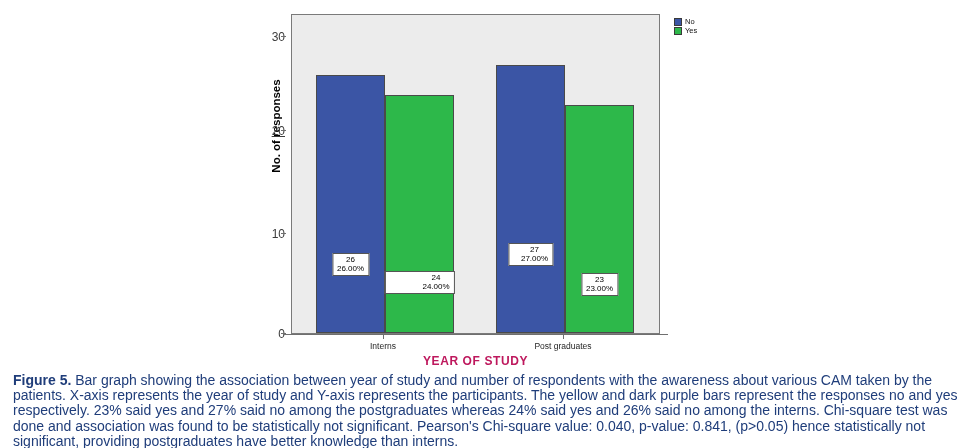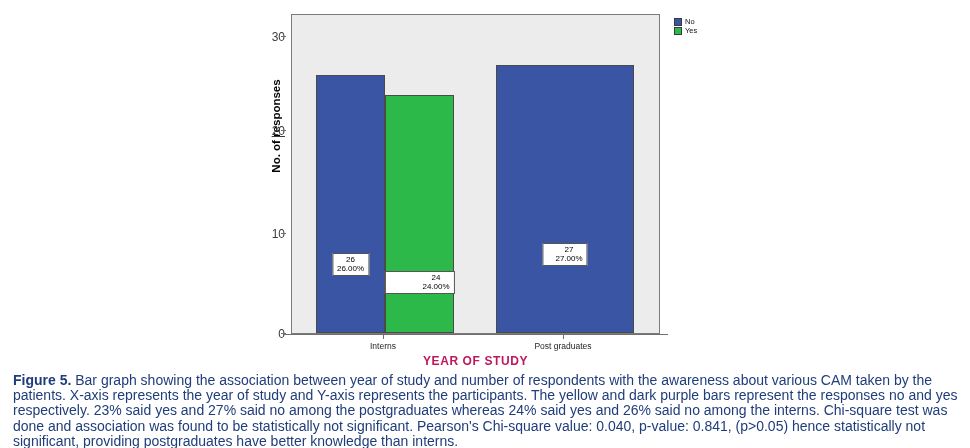--- a/index.html
+++ b/index.html
@@ -245,20 +245,26 @@
             <span class="v2">24.00%</span>
           </div>
         </div>
       </div>
 
       <div class="bar-group" id="group-1">
         <div class="bar no" id="bar-0-1" style="height: 268.2px; background: rgb(59, 85, 165);">
           <div class="bar-label" style="bottom:66px;padding-left:12px;">
             <span class="v1">27</span>
             <span class="v2">27.00%</span>
+          </div>
+        </div>
+        <div class="bar yes" id="bar-1-1" style="height: 228.467px; background: rgb(45, 184, 74);">
+          <div class="bar-label" style="bottom:36px;">
+            <span class="v1">23</span>
+            <span class="v2">23.00%</span>
           </div>
         </div>
       </div>
 
     </div>
   </div>
 
   <div id="x-axis-line"></div>
   <div class="x-tick-mark" style="left:383px;"></div>
   <div class="x-tick-mark" style="left:563px;"></div>

